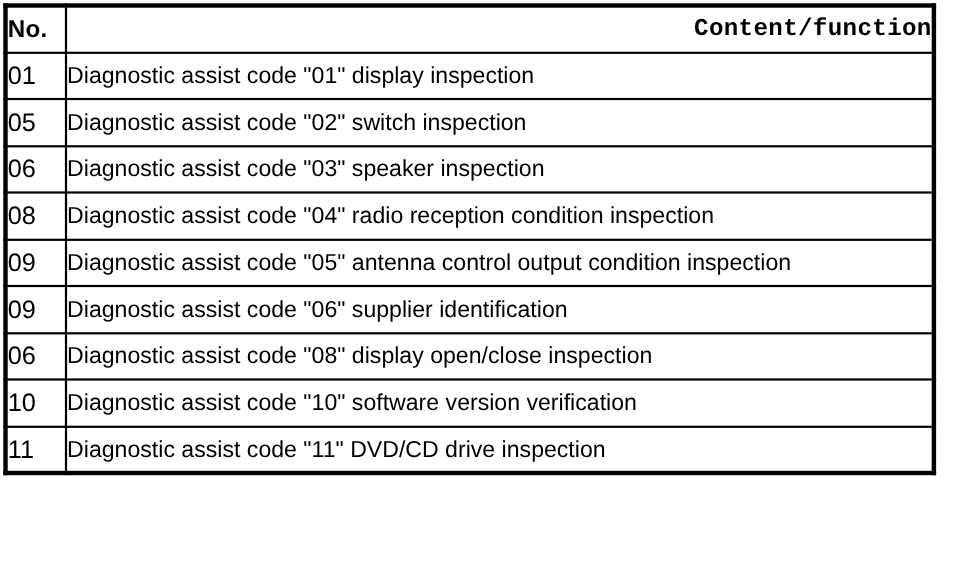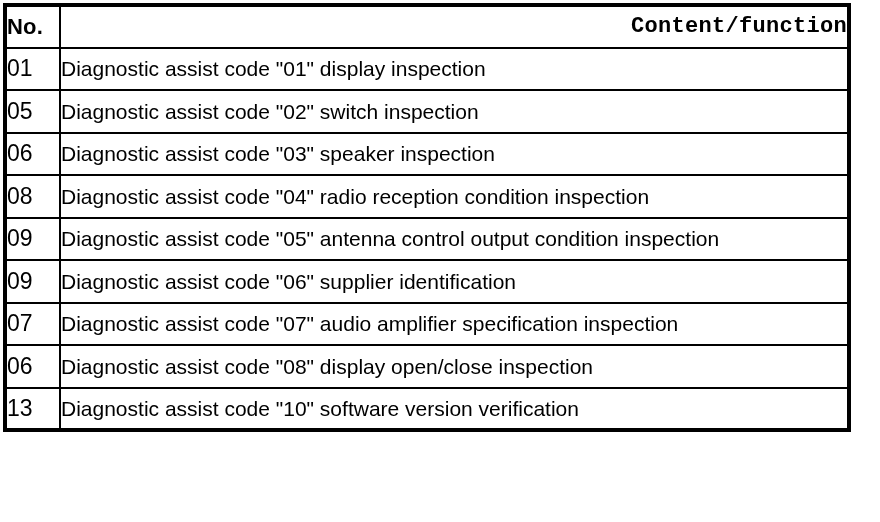--- a/index.html
+++ b/index.html
@@ -115,27 +115,27 @@
       </tr>
       <tr>
         <td class="col-no">09</td>
         <td class="col-content">Diagnostic assist code "05" antenna control output condition inspection</td>
       </tr>
       <tr>
         <td class="col-no">09</td>
         <td class="col-content">Diagnostic assist code "06" supplier identification</td>
       </tr>
       <tr>
-        <td class="col-no">07</td>
-        <td class="col-content">Diagnostic assist code "07" audio amplifier specification inspection</td>
-      </tr>
-      <tr>
         <td class="col-no">06</td>
         <td class="col-content">Diagnostic assist code "08" display open/close inspection</td>
       </tr>
       <tr>
-        <td class="col-no">13</td>
+        <td class="col-no">10</td>
         <td class="col-content">Diagnostic assist code "10" software version verification</td>
+      </tr>
+      <tr>
+        <td class="col-no">11</td>
+        <td class="col-content">Diagnostic assist code "11" DVD/CD drive inspection</td>
       </tr>
     </tbody>
   </table>
 
 </div>
 
 </body></html>

